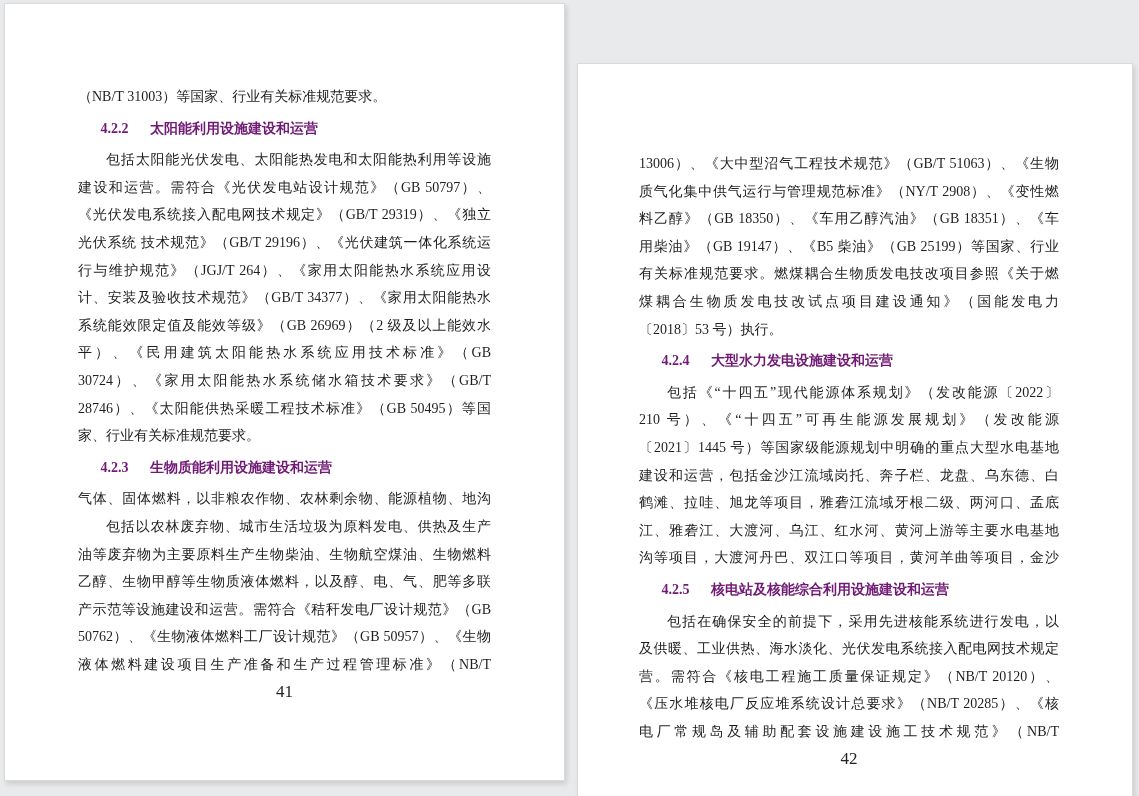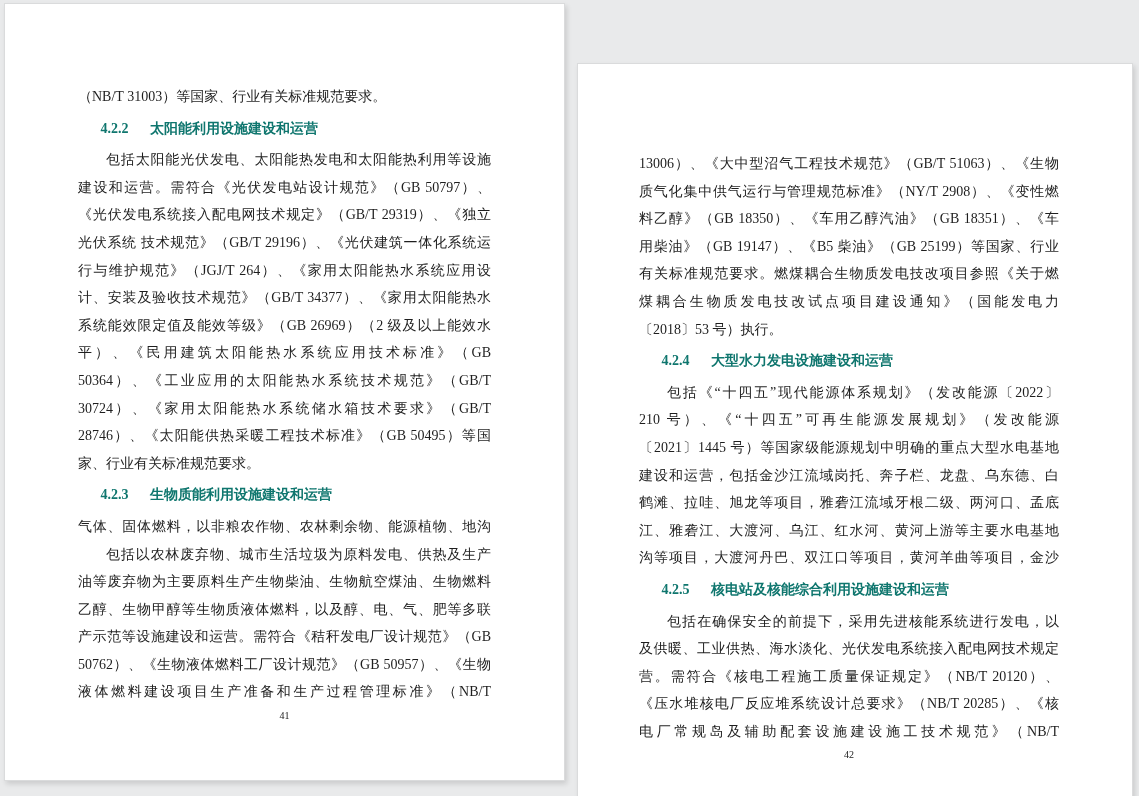--- a/index.html
+++ b/index.html
@@ -15,42 +15,41 @@
   }
   #page-left{left:4px;top:3px;width:561px;height:778px;}
   #page-right{left:577px;top:19px;width:556px;height:785px;margin-top:44px;}
   .textcol{position:absolute;color:#1e1e1e;font-size:14px;}
   #page-left .textcol{left:73px;top:79px;width:413px;}
   #page-right .textcol{left:61px;top:86px;width:420px;}
   .ln{line-height:27.6px;height:27.6px;white-space:nowrap;}
   .j{white-space:normal;text-align:justify;text-align-last:justify;}
   .ind{text-indent:2em;}
   .end{text-align:right;text-align-last:left;}
-  .heading{font-weight:bold;color:#0f766e;text-indent:1.6em;margin:4px 0;}
+  .heading{font-weight:bold;color:#701a75;text-indent:1.6em;margin:4px 0;}
   .hnum{margin-right:1.55em;}
-  .pagenum{text-align:center;font-size:10px;margin-top:4px;color:#222;}
+  .pagenum{text-align:center;font-size:17px;margin-top:4px;color:#222;}
 </style>
 </head>
 <body>
 
 <div class="page" id="page-left">
   <div class="textcol">
     <div class="ln end">（NB/T 31003）等国家、行业有关标准规范要求。</div>
     <div class="ln heading">
       <span class="hnum">4.2.2</span><span class="htitle">太阳能利用设施建设和运营</span>
     </div>
     <div class="ln j ind">包括太阳能光伏发电、太阳能热发电和太阳能热利用等设施</div>
     <div class="ln j">建设和运营。需符合《光伏发电站设计规范》（GB 50797）、</div>
     <div class="ln j">《光伏发电系统接入配电网技术规定》（GB/T 29319）、《独立</div>
     <div class="ln j">光伏系统 技术规范》（GB/T 29196）、《光伏建筑一体化系统运</div>
     <div class="ln j">行与维护规范》（JGJ/T 264）、《家用太阳能热水系统应用设</div>
     <div class="ln j">计、安装及验收技术规范》（GB/T 34377）、《家用太阳能热水</div>
     <div class="ln j">系统能效限定值及能效等级》（GB 26969）（2 级及以上能效水</div>
     <div class="ln j">平）、《民用建筑太阳能热水系统应用技术标准》（GB</div>
-    <div class="ln j">50364）、《工业应用的太阳能热水系统技术规范》（GB/T</div>
     <div class="ln j">30724）、《家用太阳能热水系统储水箱技术要求》（GB/T</div>
     <div class="ln j">28746）、《太阳能供热采暖工程技术标准》（GB 50495）等国</div>
     <div class="ln end">家、行业有关标准规范要求。</div>
     <div class="ln heading">
       <span class="hnum">4.2.3</span><span class="htitle">生物质能利用设施建设和运营</span>
     </div>
     <div class="ln j">气体、固体燃料，以非粮农作物、农林剩余物、能源植物、地沟</div>
     <div class="ln j ind">包括以农林废弃物、城市生活垃圾为原料发电、供热及生产</div>
     <div class="ln j">油等废弃物为主要原料生产生物柴油、生物航空煤油、生物燃料</div>
     <div class="ln j">乙醇、生物甲醇等生物质液体燃料，以及醇、电、气、肥等多联</div>

